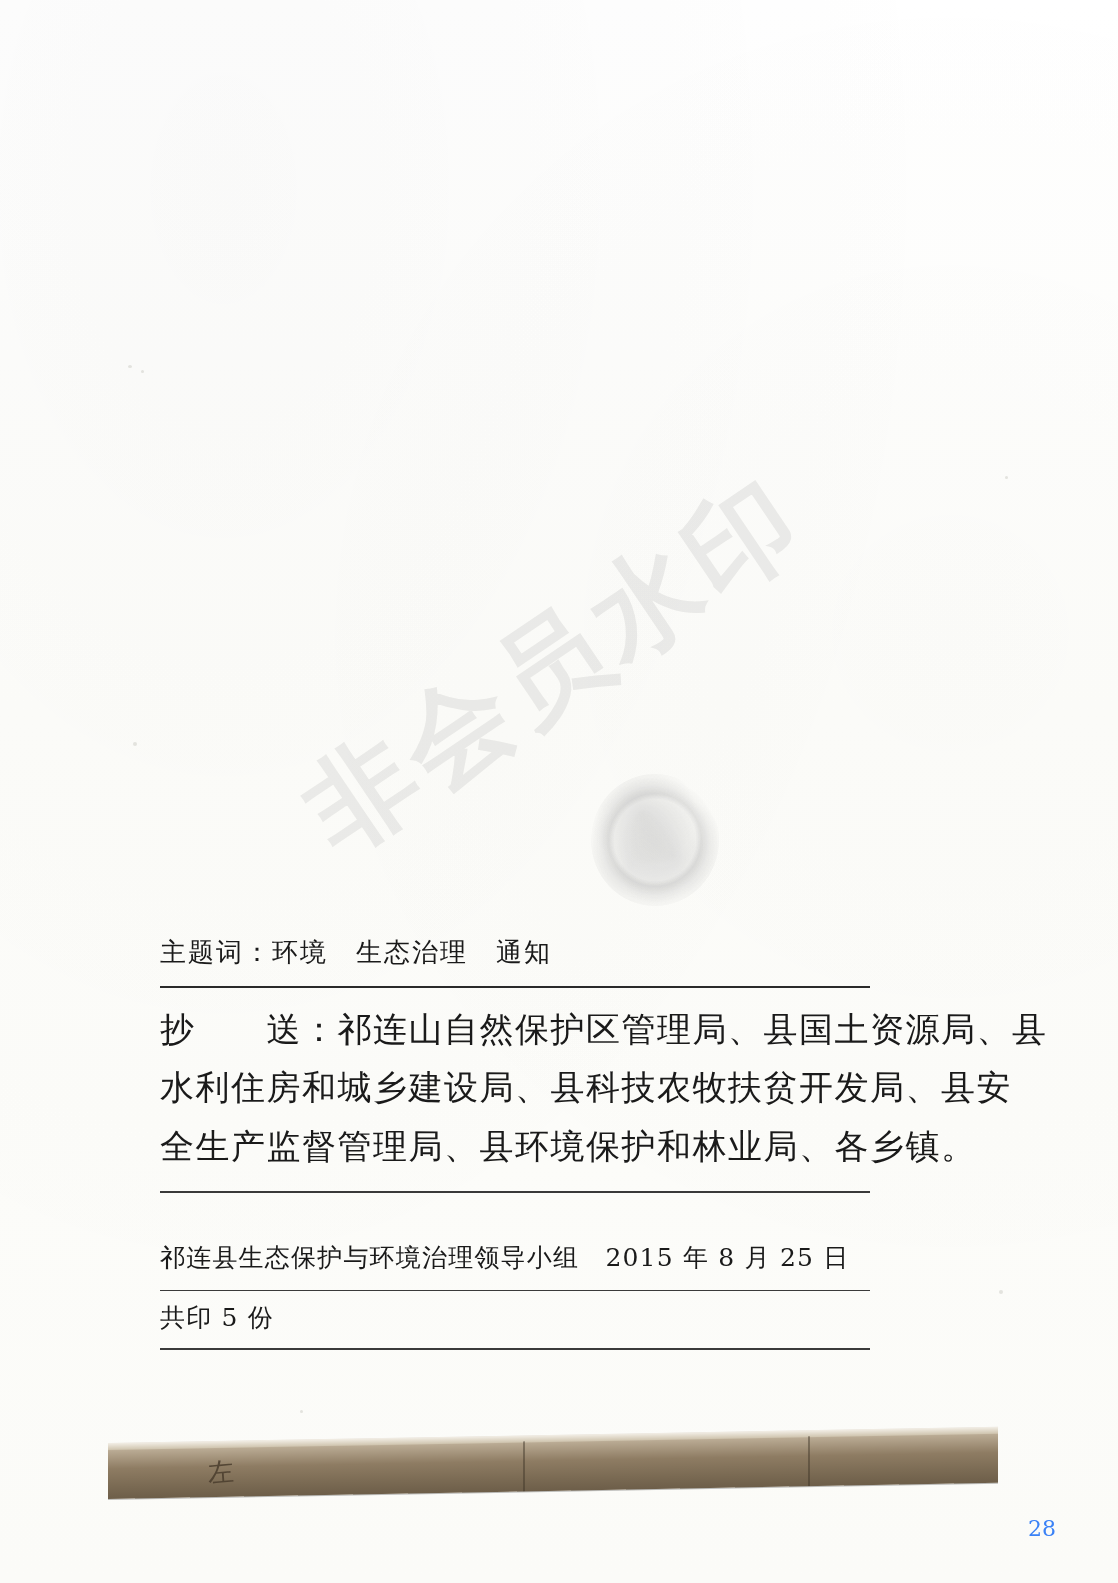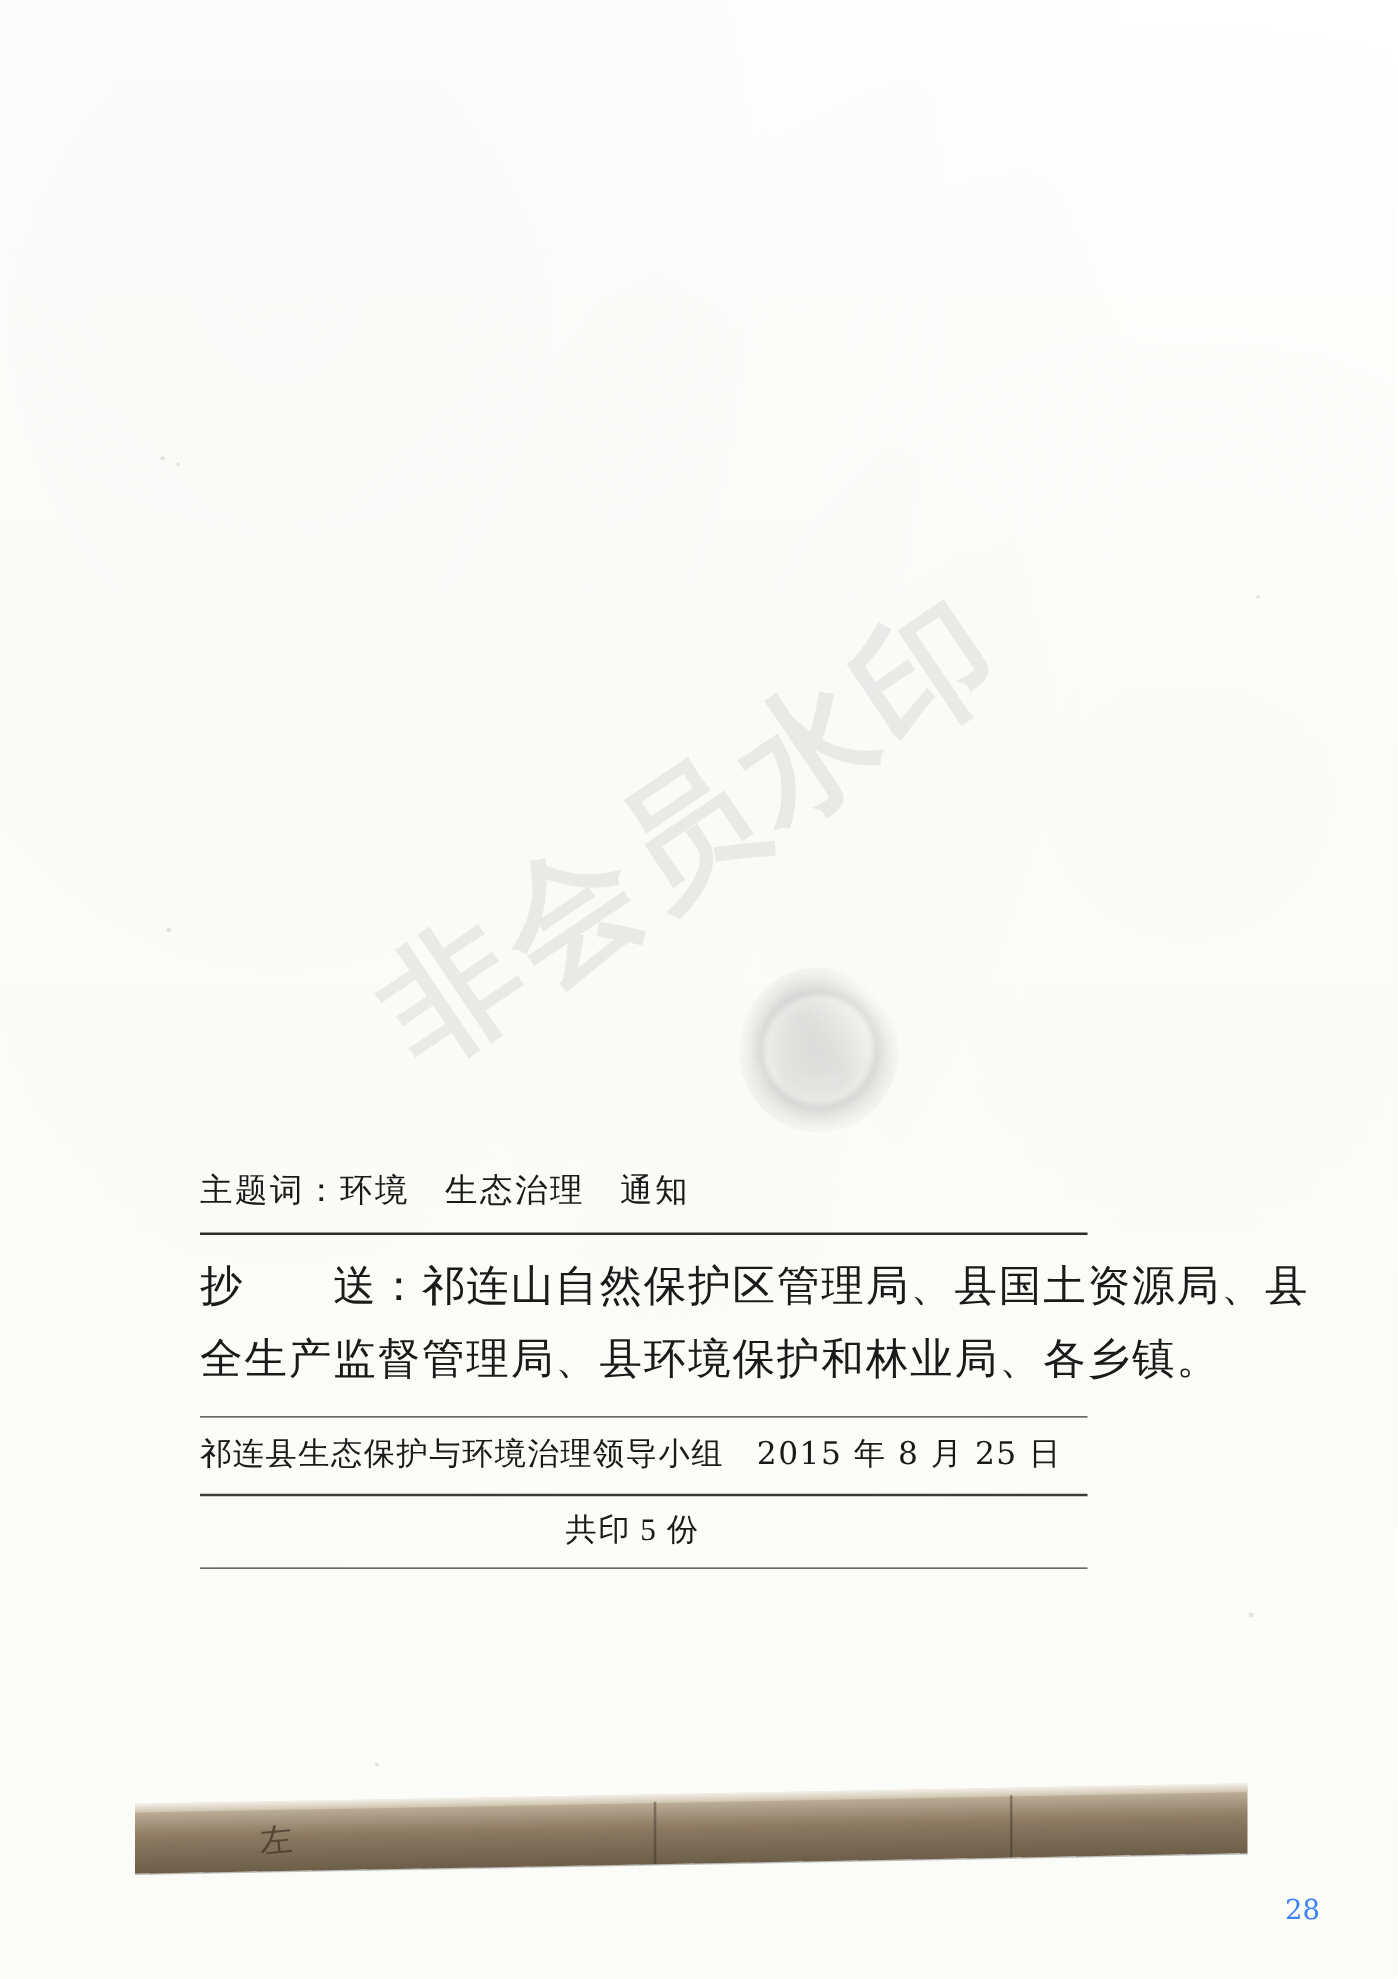--- a/index.html
+++ b/index.html
@@ -120,29 +120,29 @@
     font-size: 34px;
     letter-spacing: 1.5px;
     line-height: 1.72;
     white-space: pre;
   }
   .issuer-line {
     font-size: 25px;
     letter-spacing: 1.2px;
     padding: 12px 0 10px 0;
     white-space: pre;
+    margin-top: 36px;
   }
   .copies-line {
     font-size: 25px;
     letter-spacing: 1.2px;
     padding: 10px 0 8px 0;
-    text-align: center;
+    text-align: left;
     padding-right: 18px;
     white-space: pre;
-    font-family: Liberation Serif, serif;
   }
 
   
   .scan-edge {
     position: absolute;
     left: 108px;
     top: 1443px;
     width: 890px;
     height: 56px;
     background: linear-gradient(180deg, #e9e4dc 0%, #b9aa93 14%, #8e7c63 46%, #7a6a53 78%, #6d5e49 100%);
@@ -204,20 +204,21 @@
 
   <div class="seal"></div>
 
   <div class="footer-block">
 
     <div class="kw-line">主题词：环境　生态治理　通知</div>
     <div class="rule"></div>
 
     <div class="cc-block">
       <div class="cc-line">抄　　送：祁连山自然保护区管理局、县国土资源局、县</div>
+      <div class="cc-line">水利住房和城乡建设局、县科技农牧扶贫开发局、县安</div>
       <div class="cc-line">全生产监督管理局、县环境保护和林业局、各乡镇。</div>
     </div>
     <div class="rule thin"></div>
 
     <div class="issuer-line">祁连县生态保护与环境治理领导小组　2015 年 8 月 25 日</div>
     <div class="rule thin"></div>
 
     <div class="copies-line">共印 5 份</div>
     <div class="rule thin"></div>
 

